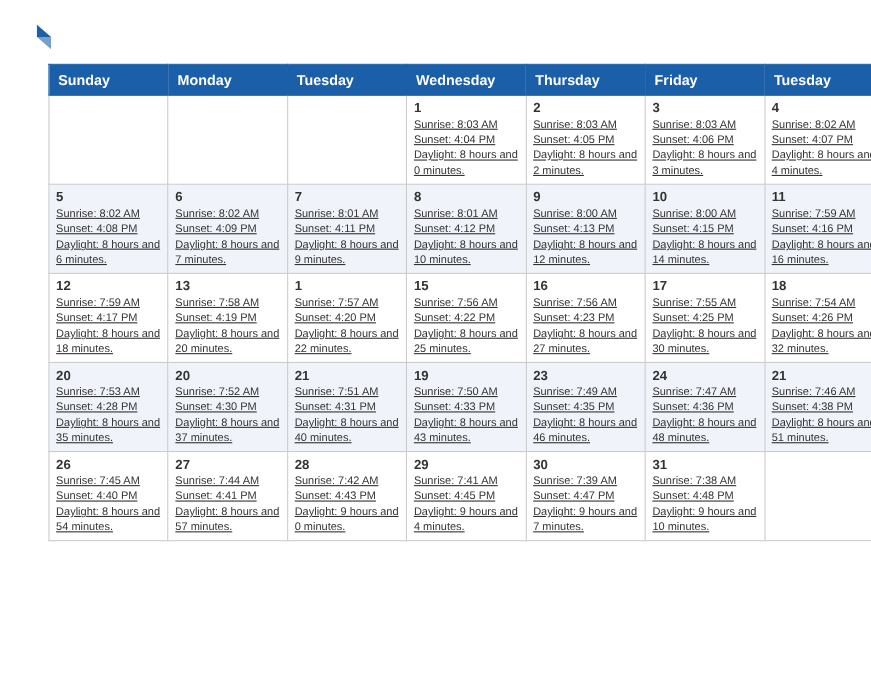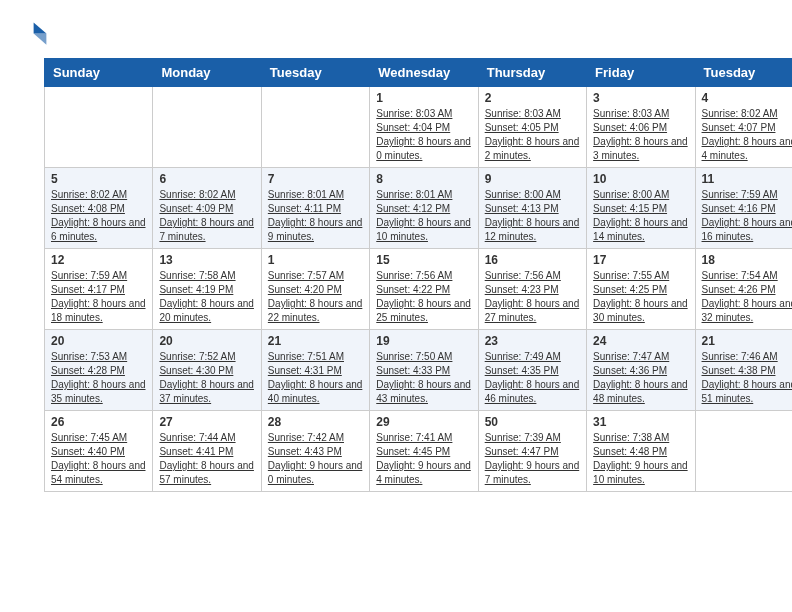--- a/index.html
+++ b/index.html
@@ -243,21 +243,21 @@
       </td>
         <td>
         <span class="day-number">28</span>
         <span class="day-info">Sunrise: 7:42 AM<br>Sunset: 4:43 PM<br>Daylight: 9 hours and 0 minutes.</span>
       </td>
         <td>
         <span class="day-number">29</span>
         <span class="day-info">Sunrise: 7:41 AM<br>Sunset: 4:45 PM<br>Daylight: 9 hours and 4 minutes.</span>
       </td>
         <td>
-        <span class="day-number">50</span>
+        <span class="day-number">30</span>
         <span class="day-info">Sunrise: 7:39 AM<br>Sunset: 4:47 PM<br>Daylight: 9 hours and 7 minutes.</span>
       </td>
         <td>
         <span class="day-number">31</span>
         <span class="day-info">Sunrise: 7:38 AM<br>Sunset: 4:48 PM<br>Daylight: 9 hours and 10 minutes.</span>
       </td>
         <td class="empty-cell"></td>
       </tr>
     </tbody>
 </table>

